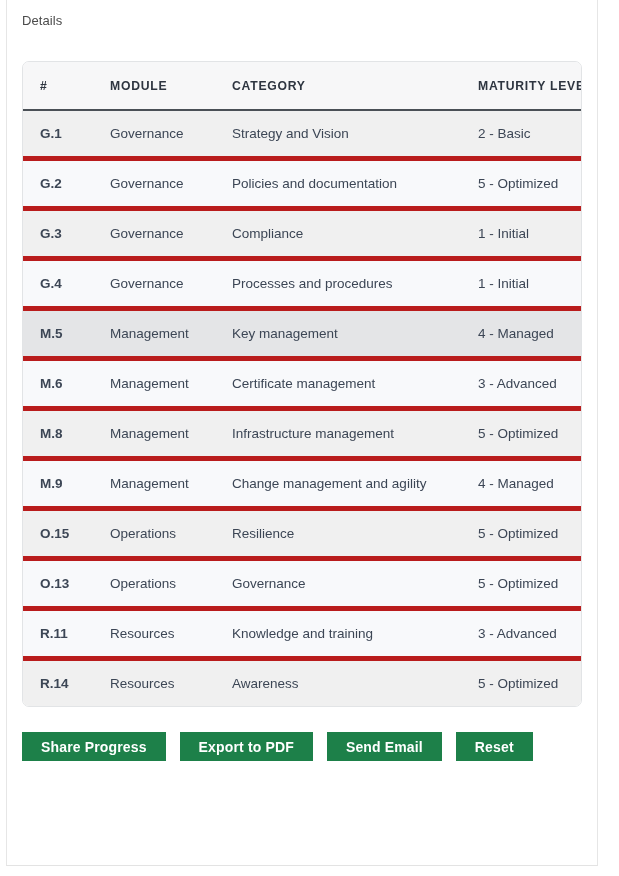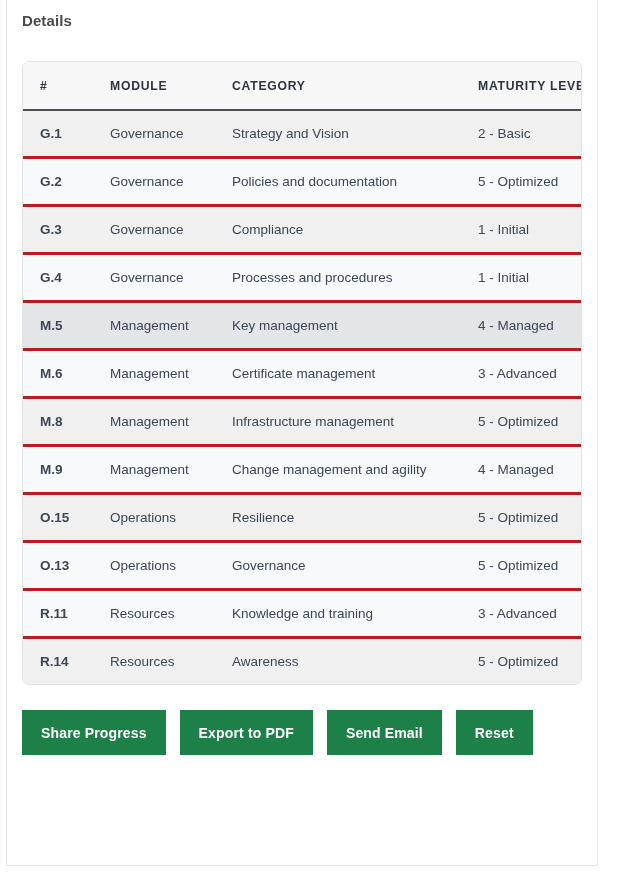--- a/index.html
+++ b/index.html
@@ -29,22 +29,22 @@
   }
 
   .card-inner {
     position: absolute;
     left: 15px;
     top: 10px;
     right: 15px;
   }
 
   .page-title {
-    font-size: 15px;
-    font-weight: bold;
+    font-size: 13px;
+    font-weight: normal;
     color: #4b4b4b;
     letter-spacing: 0.1px;
     margin: 8px 0 0 0;
     line-height: 26px;
   }
 
   .table-wrap {
     margin-top: 27px;
     border: 1px solid #e2e4e6;
     border-radius: 7px;
@@ -69,21 +69,21 @@
     padding: 17px 0 16px 0;
     border-bottom: 2px solid #4a5056;
     white-space: nowrap;
   }
 
   table.details-table tbody td {
     color: #3c4655;
     padding: 0;
     height: 45px;
     vertical-align: middle;
-    border-bottom: 3px solid #b91c1c;
+    border-bottom: 5px solid #b91c1c;
     font-size: 13.5px;
   }
 
   tbody tr:last-child td {
     border-bottom: none;
   }
 
   tbody tr.odd td { background: #f0f0f0; }
   tbody tr.even td { background: #f8f9fb; }
   tbody tr.highlight td { background: #e4e5e7; }
@@ -103,21 +103,21 @@
     margin-top: 25px;
     display: flex;
     gap: 14px;
     align-items: flex-start;
   }
 
   .btn {
     display: inline-flex;
     align-items: center;
     justify-content: center;
-    height: 45px;
+    height: 29px;
     padding: 0 19px;
     background: #1d8049;
     color: #ffffff;
     font-size: 14px;
     font-weight: bold;
     border: none;
     border-radius: 0;
     cursor: pointer;
     font-family: "Liberation Sans", sans-serif;
     letter-spacing: 0.15px;

